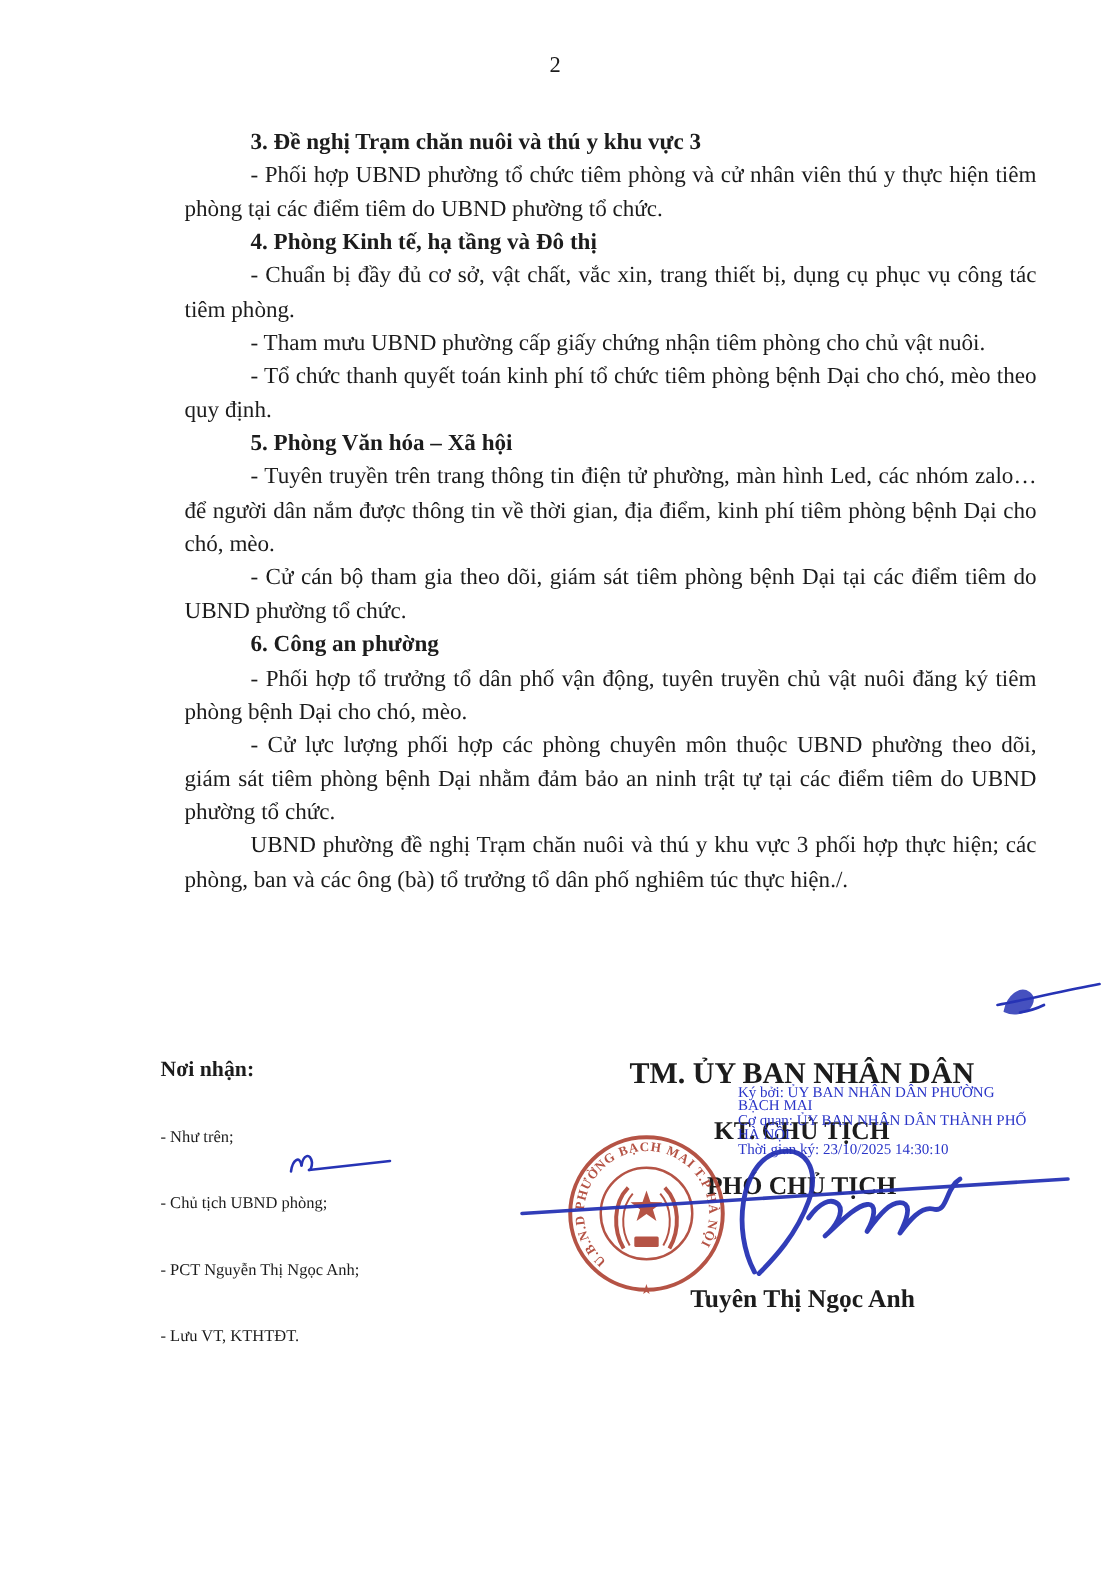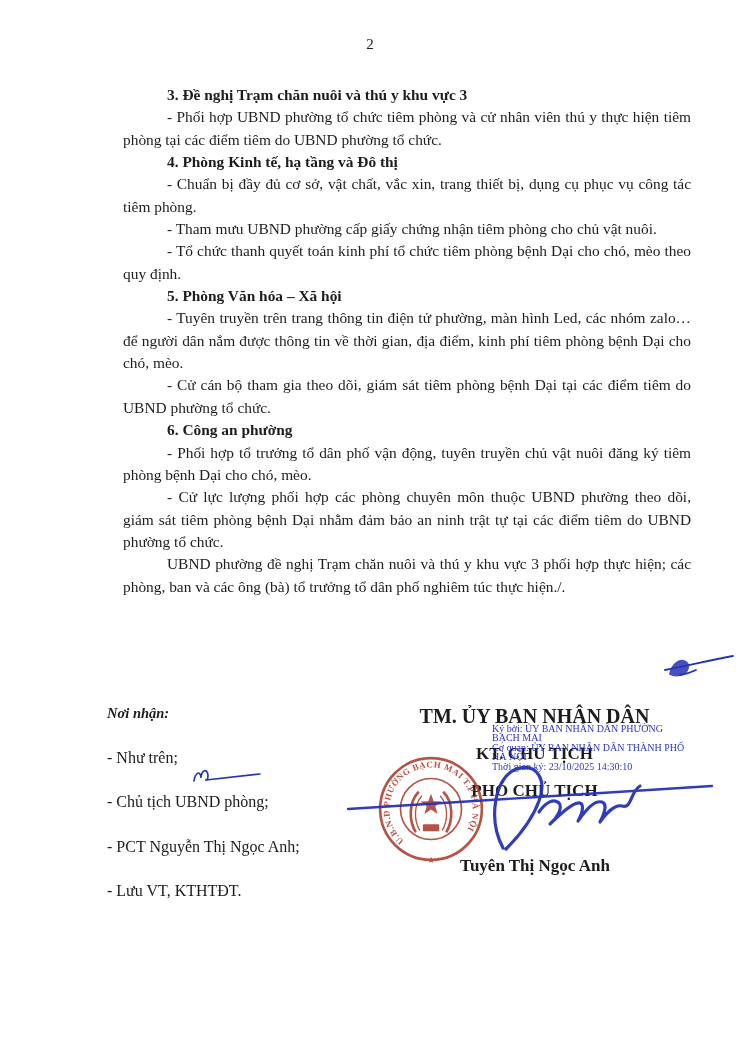--- a/index.html
+++ b/index.html
@@ -3,22 +3,22 @@
 <meta charset="utf-8">
 <style>
   html,body{margin:0;padding:0;background:#ffffff;}
   .doc{position:relative;width:740px;height:1046px;background:#ffffff;overflow:hidden;
        font-family:"Liberation Serif","DejaVu Serif",serif;color:#1c1c1c;}
   .pagenum{position:absolute;top:36px;left:0;width:740px;text-align:center;font-size:15px;}
   .body-text{position:absolute;left:107px;top:84px;width:568px;font-size:15.4px;line-height:22.35px;text-align:justify;margin-left:16px;}
   .para{margin:0;text-indent:44px;}
   .para.heading{font-weight:bold;}
   .recipients{position:absolute;left:107px;top:705px;}
-  .rtitle{font-weight:bold;font-style:italic;font-size:14.5px;margin-bottom:8px;}
-  .ritem{font-size:16px;line-height:16.4px;margin-top:28px;}
+  .rtitle{font-weight:bold;font-size:14.5px;margin-bottom:8px;}
+  .ritem{font-size:11px;line-height:16.4px;margin-top:28px;}
   .sigblock{position:absolute;left:392px;top:704px;width:285px;text-align:center;font-weight:bold;z-index:1;}
   .sig-authority{font-size:20px;line-height:24px;}
   .sig-title{font-size:17px;line-height:23px;margin-top:14px;}
   .digsig{position:absolute;left:492px;top:724px;z-index:3;font-size:10px;line-height:9.4px;}
   .seal-svg{position:absolute;left:371px;top:749px;z-index:2;opacity:.88;}
   .sign-svg{position:absolute;left:340px;top:752px;z-index:4;}
   .mark-a{position:absolute;left:656px;top:648px;z-index:4;}
   .mark-b{position:absolute;left:186px;top:764px;z-index:4;}
   .signer{position:absolute;left:395px;top:856px;width:280px;text-align:center;font-weight:bold;font-size:17px;z-index:5;}
 </style>

